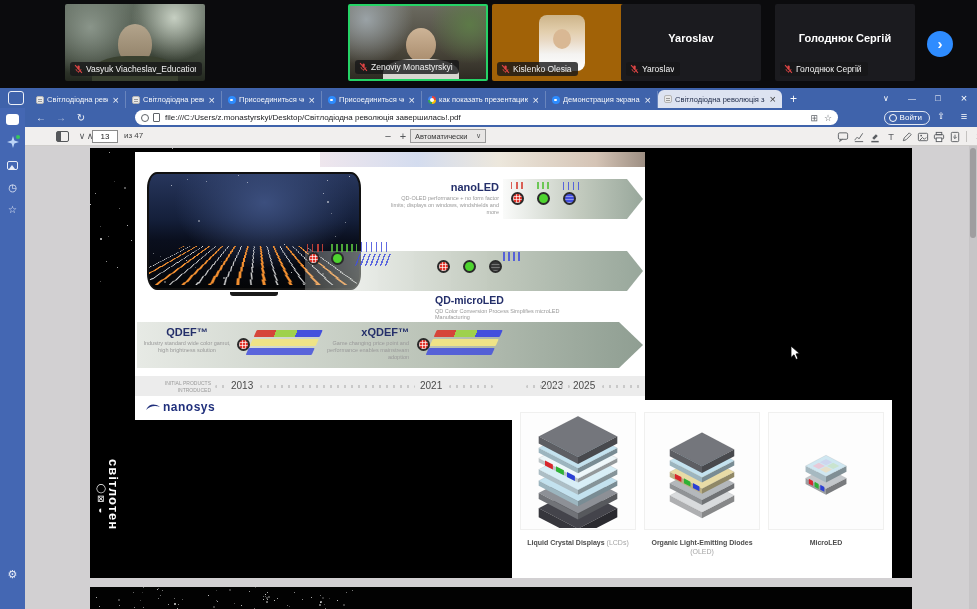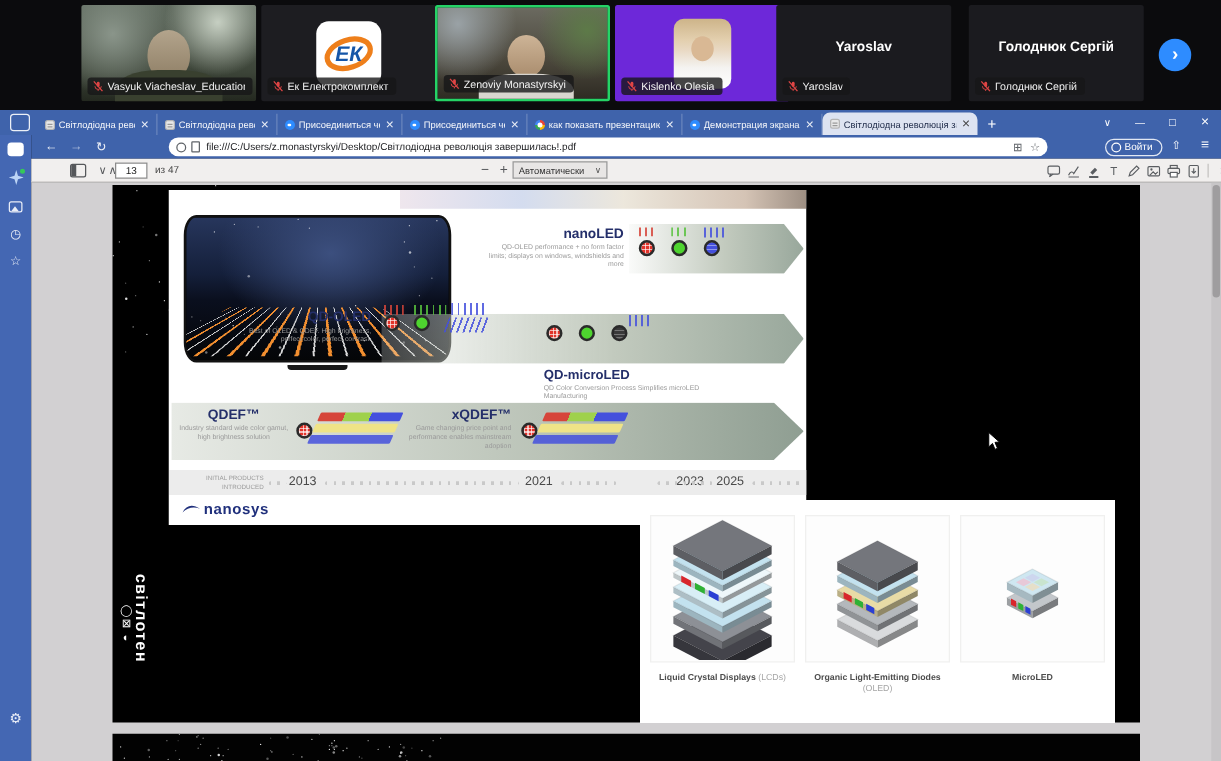--- a/index.html
+++ b/index.html
@@ -11,21 +11,21 @@
   .tile{position:absolute;top:4px;height:77px;width:140px;background:#1d1d21;overflow:hidden;border-radius:2px;}
   .tile.active{border:2px solid #25d366;}
   .vid1{background:radial-gradient(circle at 78% 18%,#c6cfc2 0%,rgba(198,207,194,0) 34%),radial-gradient(circle at 18% 30%,#8a958a 0%,rgba(120,130,118,0) 40%),linear-gradient(180deg,#5d685c 0%,#3c4438 70%,#23281f 100%);}
   .vid1 .head{position:absolute;left:50%;top:26%;width:34px;height:40px;transform:translateX(-50%);border-radius:50% 50% 46% 46%;background:linear-gradient(180deg,#b3a48c,#8f7f66);}
   .vid1 .body{position:absolute;left:50%;top:68%;width:86px;height:40px;transform:translateX(-50%);border-radius:40% 40% 0 0;background:#39402f;}
   .vid3{background:radial-gradient(circle at 88% 25%,#5d7a48 0%,rgba(93,122,72,0) 30%),radial-gradient(circle at 12% 18%,#9aa2a6 0%,rgba(154,162,166,0) 35%),linear-gradient(180deg,#6b6a60 0%,#4a463b 60%,#2e2b23 100%);}
   .vid3 .head{position:absolute;left:52%;top:30%;width:30px;height:34px;transform:translateX(-50%);border-radius:50%;background:linear-gradient(180deg,#cdb497,#a98c6d);}
   .vid3 .body{position:absolute;left:52%;top:72%;width:76px;height:34px;transform:translateX(-50%);border-radius:40% 40% 0 0;background:#d8d5cf;}
   .logo-tile{display:flex;align-items:center;justify-content:center;}
   .ek-box{width:52px;height:52px;background:#fff;border-radius:10px;display:flex;align-items:center;justify-content:center;}
-  .avatar-tile{display:flex;align-items:center;justify-content:center;background:#6d28d9;}
+  .avatar-tile{display:flex;align-items:center;justify-content:center;background:#a16207;}
   .ava{width:46px;height:56px;border-radius:8px;background:linear-gradient(180deg,#cdb489 0%,#e3cfae 30%,#e9d9c4 45%,#f4f3f1 70%,#ffffff 100%);position:relative;}
   .ava::after{content:"";position:absolute;left:50%;top:26%;width:18px;height:20px;transform:translateX(-50%);border-radius:50%;background:#d9b894;}
   .name-tile{display:flex;align-items:center;justify-content:center;background:#1b1b1f;}
   .center-name{color:#fff;font-weight:bold;font-size:11px;margin-top:-10px;}
   .plabel{position:absolute;left:5px;bottom:5px;display:flex;align-items:center;gap:3px;background:rgba(22,22,24,.8);border-radius:3px;padding:2px 6px 2px 4px;max-width:132px;}
   .plabel span{color:#f2f2f2;font-size:8.5px;white-space:nowrap;overflow:hidden;}
   .micoff{flex:0 0 auto;width:9px;height:10px;}
   .next-btn{position:absolute;right:24px;top:31px;width:26px;height:26px;border-radius:50%;background:#2e8cff;color:#fff;display:flex;align-items:center;justify-content:center;font-size:15px;font-weight:bold;cursor:pointer;}
   .next-btn::before{content:"›";margin-top:-2px;}
 
@@ -163,37 +163,20 @@
         <svg class="micoff" viewBox="0 0 12 12">
             <rect x="4.6" y="1.2" width="3" height="5.6" rx="1.5" fill="#e04545"></rect>
             <path d="M2.6 6a3.4 3.4 0 0 0 6.8 0" stroke="#e04545" stroke-width="1" fill="none"></path>
             <line x1="6" y1="9.4" x2="6" y2="11" stroke="#e04545" stroke-width="1"></line>
             <line x1="1.4" y1="0.8" x2="10.6" y2="11.2" stroke="#e04545" stroke-width="1.4"></line>
           </svg>
         <span>Vasyuk Viacheslav_Education ...</span>
       </div>
     </div>
 
-    <div class="tile logo-tile" style="left:209px;">
-      <div class="ek-box">
-        <svg width="44" height="44" viewBox="0 0 52 52">
-            <ellipse cx="26" cy="26" rx="21" ry="13" fill="none" stroke="#ee7f1b" stroke-width="5" transform="rotate(-18 26 26)"></ellipse>
-            <text x="26" y="33" text-anchor="middle" font-size="20" font-weight="bold" font-style="italic" fill="#1556a8" font-family="Liberation Sans,sans-serif">ЕК</text>
-          </svg>
-      </div>
-      <div class="plabel">
-        <svg class="micoff" viewBox="0 0 12 12">
-            <rect x="4.6" y="1.2" width="3" height="5.6" rx="1.5" fill="#e04545"></rect>
-            <path d="M2.6 6a3.4 3.4 0 0 0 6.8 0" stroke="#e04545" stroke-width="1" fill="none"></path>
-            <line x1="6" y1="9.4" x2="6" y2="11" stroke="#e04545" stroke-width="1"></line>
-            <line x1="1.4" y1="0.8" x2="10.6" y2="11.2" stroke="#e04545" stroke-width="1.4"></line>
-          </svg>
-        <span>Ек Електрокомплект</span>
-      </div>
-    </div>
 
     <div class="tile vid3 active" style="left:348px;">
       <div class="head"></div>
       <div class="body"></div>
       <div class="plabel">
         <svg class="micoff" viewBox="0 0 12 12">
             <rect x="4.6" y="1.2" width="3" height="5.6" rx="1.5" fill="#e04545"></rect>
             <path d="M2.6 6a3.4 3.4 0 0 0 6.8 0" stroke="#e04545" stroke-width="1" fill="none"></path>
             <line x1="6" y1="9.4" x2="6" y2="11" stroke="#e04545" stroke-width="1"></line>
             <line x1="1.4" y1="0.8" x2="10.6" y2="11.2" stroke="#e04545" stroke-width="1.4"></line>
@@ -495,24 +478,20 @@
           <div class="rdesc">QD-OLED performance + no form factor limits; displays on windows, windshields and more</div>
         </div>
         <div class="arrow" style="left:368px;top:27px;width:140px;height:40px;"></div>
         <div class="comb" style="left:376px;top:30px;width:14px;height:7px;color:#d6453a;"></div>
         <div class="comb" style="left:402px;top:30px;width:14px;height:7px;color:#58c23e;"></div>
         <div class="comb" style="left:428px;top:30px;width:18px;height:8px;color:#4450dd;"></div>
         <div class="qd red" style="left:376px;top:40px;"></div>
         <div class="qd green" style="left:402px;top:40px;"></div>
         <div class="qd blue" style="left:428px;top:40px;"></div>
 
-        <div class="rblock tright" style="left:56px;top:97px;width:106px;">
-          <div class="rtitle" style="font-size:11px;">QD-OLED</div>
-          <div class="rdesc">Best of OLED &amp; QDEF. High brightness, perfect color, perfect contrast.</div>
-        </div>
         <div class="arrow" style="left:170px;top:99px;width:338px;height:40px;"></div>
         <div class="comb" style="left:172px;top:92px;width:16px;height:8px;color:#d6453a;"></div>
         <div class="comb" style="left:196px;top:92px;width:26px;height:8px;color:#58c23e;"></div>
         <div class="comb" style="left:226px;top:90px;width:28px;height:10px;color:#4450dd;"></div>
         <div class="qd red" style="left:172px;top:100px;"></div>
         <div class="qd green" style="left:196px;top:100px;"></div>
         <div class="comb" style="left:222px;top:102px;width:34px;height:12px;color:#4450dd;transform:skewX(-20deg);"></div>
         <div class="qd red" style="left:302px;top:108px;"></div>
         <div class="qd green" style="left:328px;top:108px;"></div>
         <div class="qd dark" style="left:354px;top:108px;"></div>

